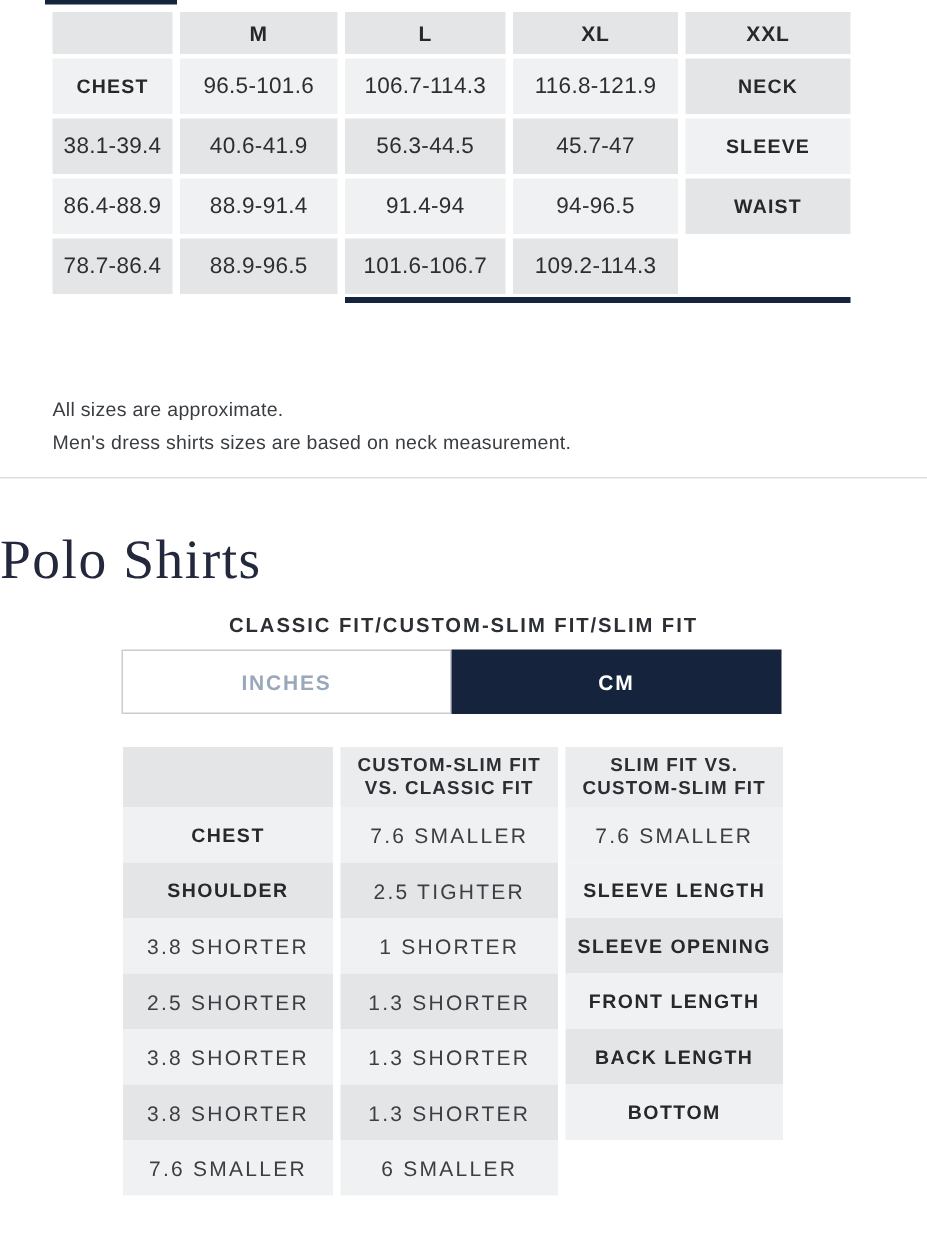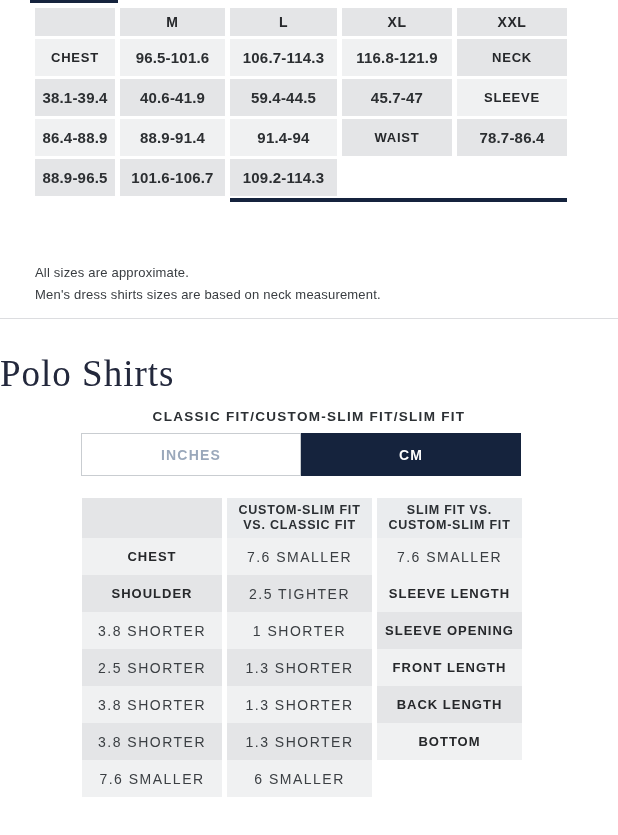--- a/index.html
+++ b/index.html
@@ -23,21 +23,21 @@
     grid-template-columns:80px 105px 107px 110px 110px;
     grid-template-rows:28px 37px 37px 37px 37px;
     gap:3px 5px;
   }
   .cell{display:flex;align-items:center;justify-content:center;text-align:center;}
   .bg-dark{background:var(--row_dark);}
   .bg-light{background:var(--row_light);}
   .bg-head{background:#eaecee;}
   .size-table .colhead{font-weight:bold;font-size:14px;letter-spacing:.6px;color:#26282b;}
   .row-label{font-weight:bold;font-size:13px;letter-spacing:.8px;color:#26282b;}
-  .size-val{font-size:15px;letter-spacing:.2px;color:#2c2f32;font-weight:bold;}
+  .size-val{font-size:15px;letter-spacing:.2px;color:#2c2f32;}
 
   
   .table-indicator{position:absolute;left:230px;top:198px;width:337px;height:4px;background:var(--accent_navy);}
 
   
   .notes{position:absolute;left:35px;top:233px;margin-top:32px;}
   .note-line{font-size:13px;color:#393d41;letter-spacing:.2px;margin-bottom:7px;}
 
   
   .divider{position:absolute;left:0;top:318px;width:618px;height:1px;background:#dcdde0;}
@@ -91,27 +91,28 @@
   <div class="cell bg-dark colhead">XXL</div>
 
   <div class="cell bg-light row-label">CHEST</div>
   <div class="cell bg-light size-val">96.5-101.6</div>
   <div class="cell bg-light size-val">106.7-114.3</div>
   <div class="cell bg-light size-val">116.8-121.9</div>
 
   <div class="cell bg-dark row-label">NECK</div>
   <div class="cell bg-dark size-val">38.1-39.4</div>
   <div class="cell bg-dark size-val">40.6-41.9</div>
-  <div class="cell bg-dark size-val">59.4-44.5</div>
+  <div class="cell bg-dark size-val">56.3-44.5</div>
   <div class="cell bg-dark size-val">45.7-47</div>
 
   <div class="cell bg-light row-label">SLEEVE</div>
   <div class="cell bg-light size-val">86.4-88.9</div>
   <div class="cell bg-light size-val">88.9-91.4</div>
   <div class="cell bg-light size-val">91.4-94</div>
+  <div class="cell bg-light size-val">94-96.5</div>
 
   <div class="cell bg-dark row-label">WAIST</div>
   <div class="cell bg-dark size-val">78.7-86.4</div>
   <div class="cell bg-dark size-val">88.9-96.5</div>
   <div class="cell bg-dark size-val">101.6-106.7</div>
   <div class="cell bg-dark size-val">109.2-114.3</div>
 </div>
 
 <div class="table-indicator"></div>
 

